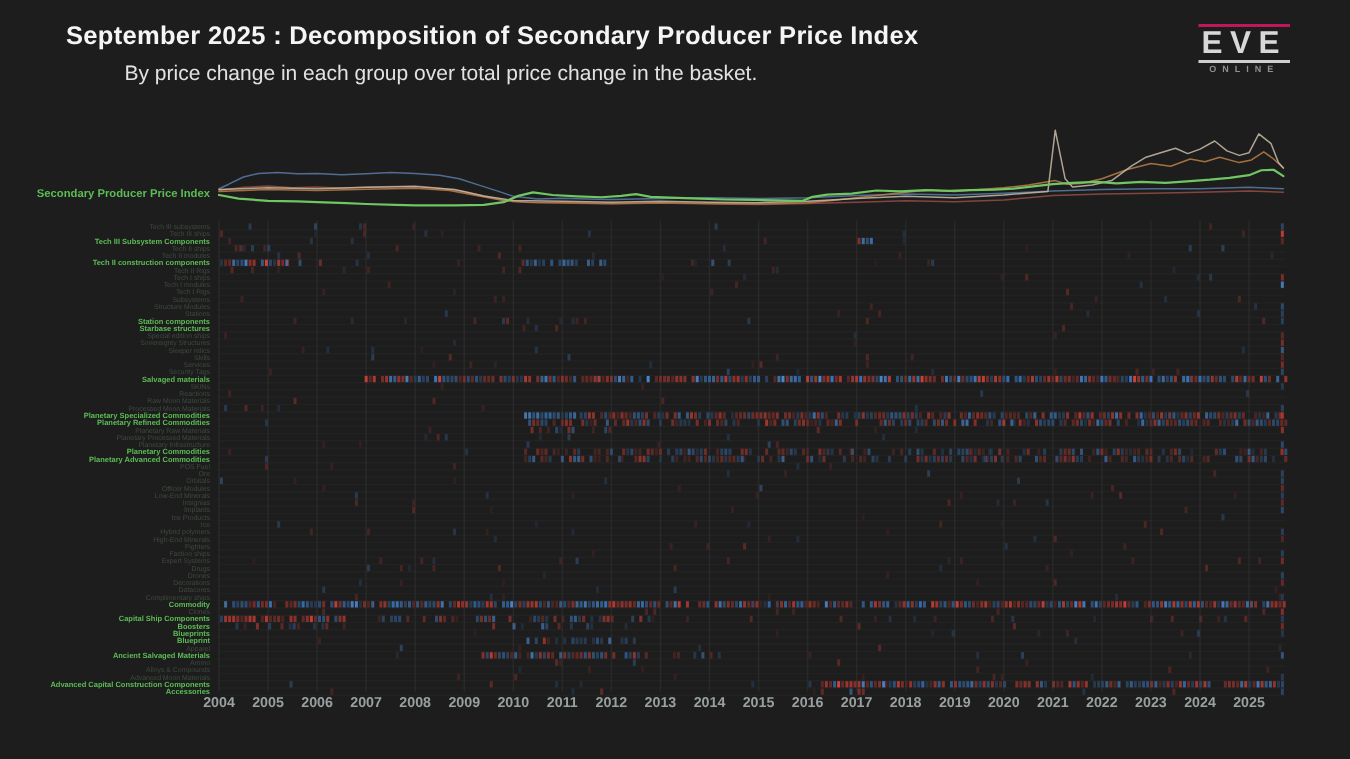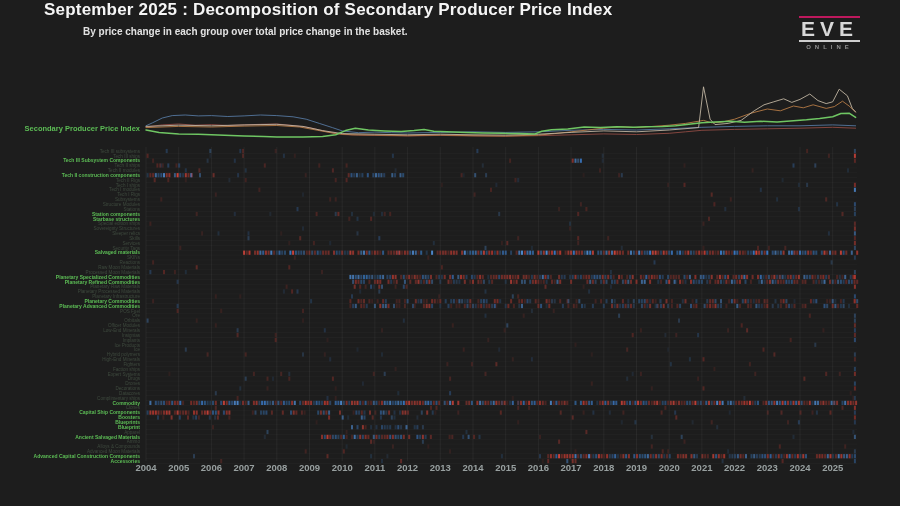--- a/index.html
+++ b/index.html
@@ -1,25 +1,25 @@
 <!DOCTYPE html>
 <html><head>
 <meta charset="utf-8">
 <style>
   html,body{margin:0;padding:0;background:#111;}
   .stage{
     position:relative;width:900px;height:506px;overflow:hidden;
     background:#1d1d1d;font-family:"Liberation Sans",sans-serif;
   }
-  .hdr{position:absolute;left:44px;top:0;z-index:3;}
+  .hdr{position:absolute;left:44px;top:14px;z-index:3;}
   .hdr h1{
     margin:0;color:#f5f5f5;font-size:17px;font-weight:700;letter-spacing:.2px;
   }
   .hdr p{
-    margin:6px 0 0 0;color:#e2e2e2;font-size:10px;font-weight:700;padding-left:39px;
+    margin:6px 0 0 0;color:#e2e2e2;font-size:14px;font-weight:400;padding-left:39px;
   }
   .logo{
     position:absolute;right:40px;top:16px;z-index:3;text-align:center;
   }
   .logo .main{
     color:#d8d8d8;font-size:21px;font-weight:700;letter-spacing:5px;
     border-top:2px solid #be185d;border-bottom:2px solid #cfcfcf;
     padding:0 2px;line-height:1.05;
   }
   .logo .sub{

